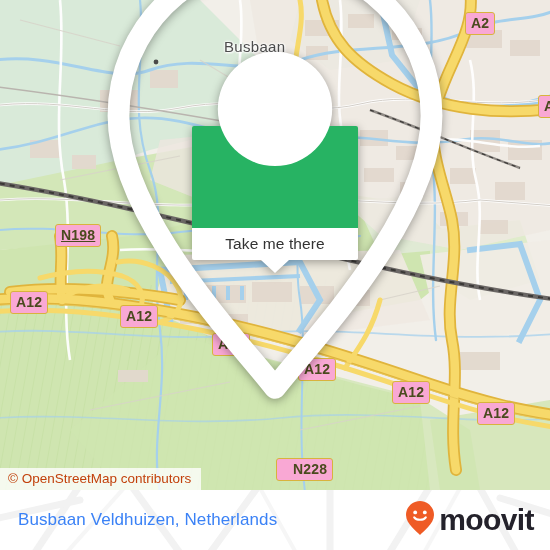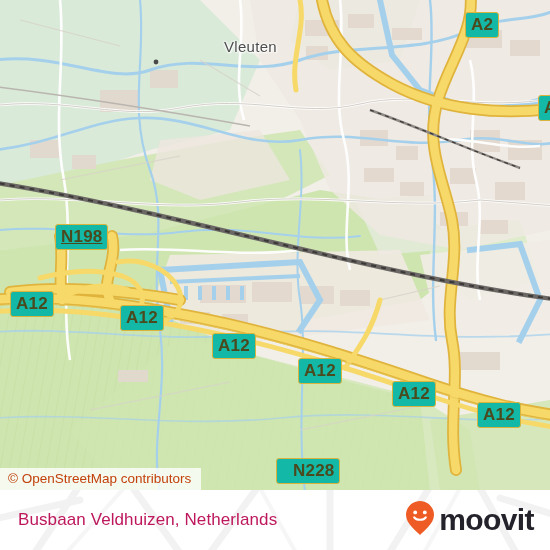--- a/index.html
+++ b/index.html
@@ -25,25 +25,25 @@
     font-size:15px;
     letter-spacing:.3px;
     white-space:nowrap;
     text-shadow:0 0 3px #fff,0 0 3px #fff,0 0 2px #fff,1px 1px 2px #fff;
     pointer-events:none;
   }
 
   
   .shield{
     position:absolute;
-    background:#14b8a6;
+    background:#f9a8d4;
     border:1.6px solid #d8b33d;
     border-radius:3px;
     color:#4a4a1e;
-    font-size:17px;
+    font-size:14px;
     font-weight:bold;
     letter-spacing:.2px;
     line-height:1;
     padding:3px 5px 4px 5px;
     white-space:nowrap;
     box-sizing:border-box;
   }
 
   
   .popup{
@@ -82,21 +82,21 @@
   }
 
   
   .footer{
     position:absolute;left:0;top:490px;width:550px;height:60px;
     background:#ffffff;overflow:hidden;
   }
   .footer-watermark{position:absolute;left:0;top:-10px;width:550px;height:80px;opacity:1;}
   .footer-title{
     position:absolute;left:18px;top:50%;transform:translateY(-50%);
-    color:#be185d;font-size:17px;letter-spacing:.1px;white-space:nowrap;
+    color:#3b82f6;font-size:17px;letter-spacing:.1px;white-space:nowrap;
   }
   .brand{
     position:absolute;right:16px;top:50%;transform:translateY(-50%);
     display:flex;align-items:center;gap:4px;
   }
   .brand-word{
     color:#24222b;font-size:30px;font-weight:bold;letter-spacing:-.6px;
     line-height:1;
   }
 </style>
@@ -238,37 +238,51 @@
       </g>
       <g>
         <path d="M-10,86 C70,96 160,110 250,126" fill="none" stroke="#b9b4ae" stroke-width="1.6"></path>
         <path d="M370,110 C420,128 470,150 520,168" fill="none" stroke="#8f8a85" stroke-width="2.4"></path>
         <path d="M370,110 C420,128 470,150 520,168" fill="none" stroke="#3a3836" stroke-width="1.2" stroke-dasharray="4 4"></path>
       </g>
 
       <circle cx="156" cy="62" r="2.4" fill="#4a4a4a"></circle>
     </svg>
 
-    <div class="maplabel" style="left:224px;top:38px;">Vleuten</div>
+    <div class="maplabel" style="left:224px;top:38px;">Busbaan</div>
 
     <div id="shield-layer">
         <div class="shield" style="left: 465px; top: 12px;">A2</div>
         <div class="shield" style="left: 538px; top: 95px;">A2</div>
         <div class="shield" style="left: 55px; top: 224px; text-decoration: underline;">N198</div>
         <div class="shield" style="left: 10px; top: 291px;">A12</div>
         <div class="shield" style="left: 120px; top: 305px;">A12</div>
         <div class="shield" style="left: 212px; top: 333px;">A12</div>
         <div class="shield" style="left: 298px; top: 358px;">A12</div>
         <div class="shield" style="left: 392px; top: 381px;">A12</div>
         <div class="shield" style="left: 477px; top: 402px;">A12</div>
         <div class="shield" style="left: 276px; top: 458px; padding-left: 16px;">N228</div>
       </div>
 
     <div class="attrib">© OpenStreetMap contributors</div>
 
+    <div class="popup">
+      <div class="popup-head">
+        <span>
+          <svg width="58" height="72" viewBox="0 0 58 72" xmlns="http://www.w3.org/2000/svg">
+            <path d="M29 4 C16.3 4 6 14.3 6 27 C6 42 24 60.5 29 67 C34 60.5 52 42 52 27 C52 14.3 41.7 4 29 4 Z" fill="none" stroke="#ffffff" stroke-width="3.2" stroke-linejoin="round"></path>
+            <circle cx="29" cy="26" r="8.4" fill="#ffffff"></circle>
+          </svg>
+        </span>
+      </div>
+      <div class="popup-body">
+        <span>Take me there</span>
+      </div>
+      <div class="popup-tail"></div>
+    </div>
   </div>
 
   <div class="footer">
     <svg class="footer-watermark" viewBox="0 0 550 80" xmlns="http://www.w3.org/2000/svg">
       <g stroke="#f2f2f2" stroke-width="7" fill="none" stroke-linecap="round">
         <path d="M30,80 L90,-10"></path>
           <path d="M120,-10 L185,80"></path>
           <path d="M205,80 L270,-10"></path>
         <path d="M330,-10 L330,80"></path>
           <path d="M385,80 L440,-10"></path>

